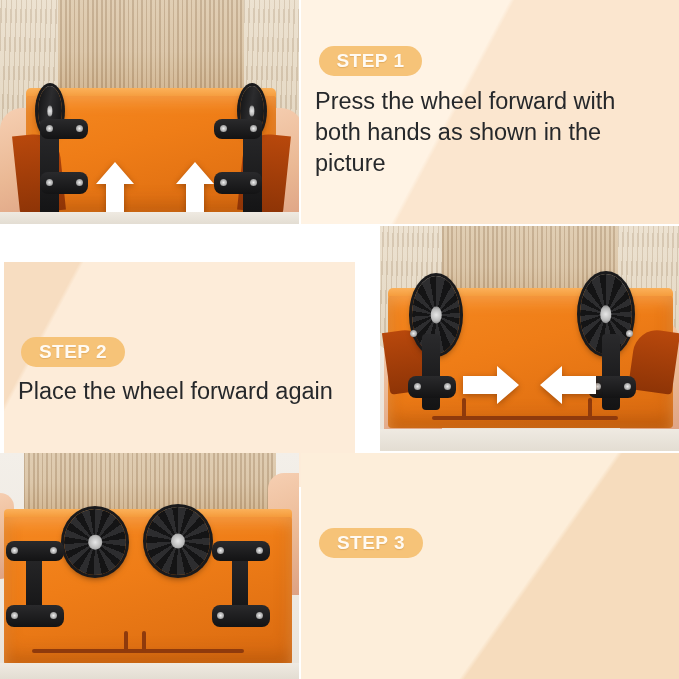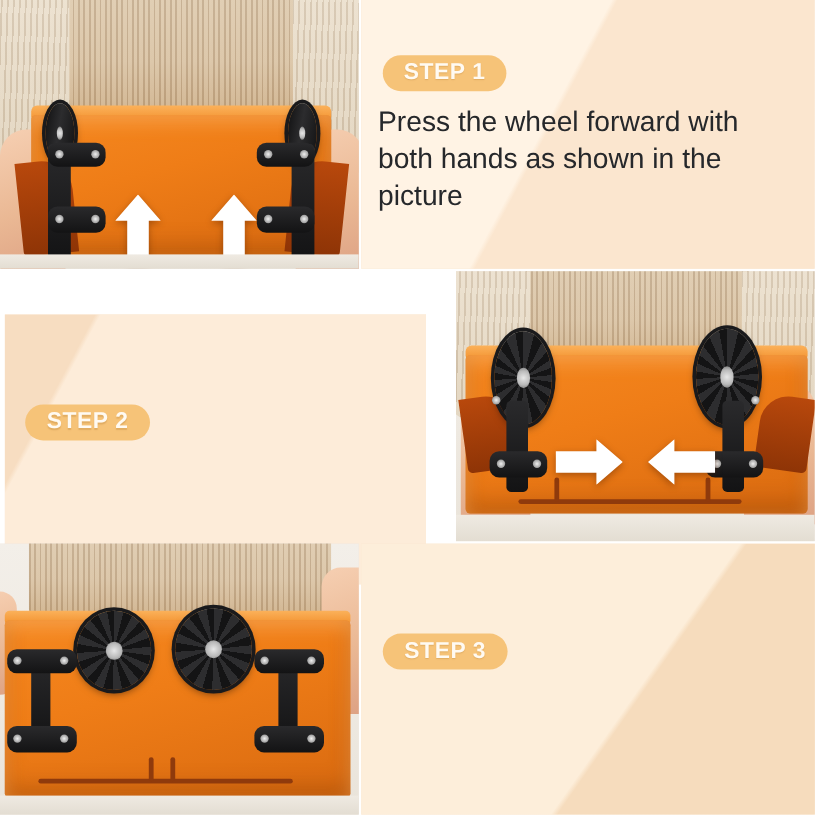--- a/index.html
+++ b/index.html
@@ -223,20 +223,21 @@
 
   <div class="panel caption-panel" style="left:301px; top:0; width:378px; height:224px;">
     <div class="sheen tr"></div>
     <div class="badge" style="left:18px; top:46px; width:103px; height:30px; font-size:19px;">STEP 1</div>
     <div class="caption" style="left:14px; top:86px; width:352px; font-size:23.5px;">Press the wheel forward with both hands as shown in the picture</div>
   </div>
 
   <div class="panel caption-panel" style="left:4px; top:226px; width:351px; height:225px;margin-top:36px;">
     <div class="sheen bl"></div>
     <div class="badge" style="left:17px; top:75px; width:104px; height:30px; font-size:19px;">STEP 2</div>
+    <div class="caption" style="left:14px; top:114px; width:356px; font-size:23.5px;">Place the wheel forward again</div>
   </div>
 
   <div class="panel photo" style="left:380px; top:226px; width:299px; height:225px;">
     <div class="bg-wall"></div>
 
     <div class="torso" style="left:58px; top:-8px; width:186px; height:88px; border-radius:0 0 8px 8px;"></div>
     <div class="sleeve" style="left:-2px; top:-8px; width:64px; height:130px; border-radius:0 0 24px 8px;"></div>
     <div class="sleeve" style="left:238px; top:-8px; width:64px; height:130px; border-radius:0 0 8px 24px;"></div>
 
     <div class="hand" style="left:4px; top:96px; width:58px; height:116px; border-radius:24px 10px 6px 4px;"></div>

